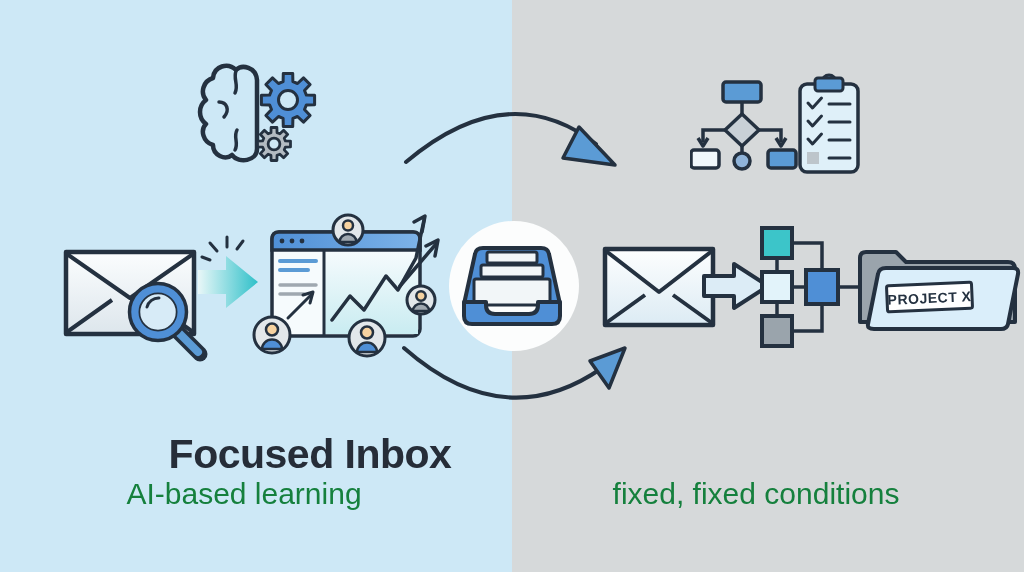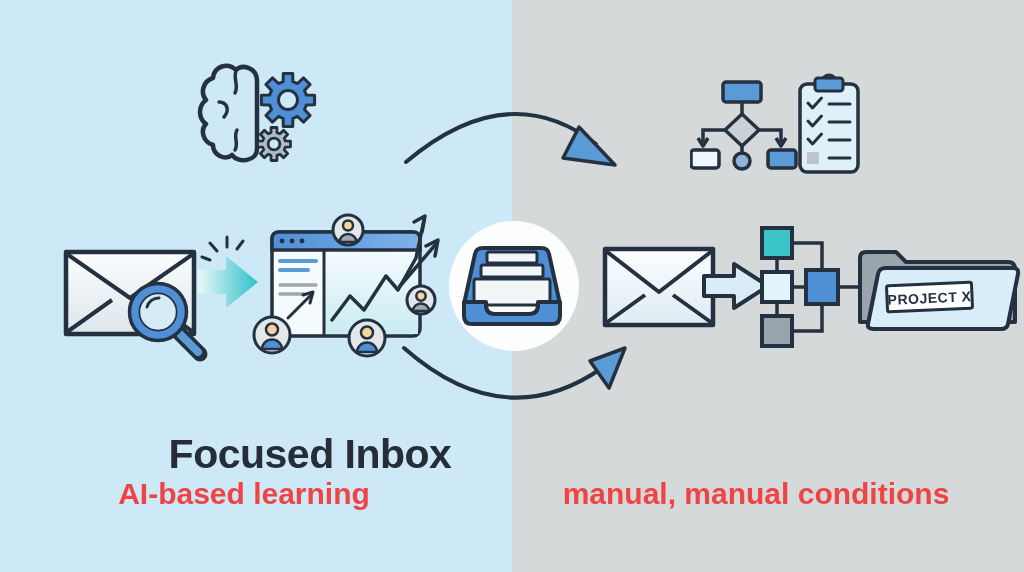--- a/index.html
+++ b/index.html
@@ -15,21 +15,21 @@
     position:absolute;left:449px;top:221px;width:130px;height:130px;
     border-radius:50%;background:#fcfdfd;
   }
   .panel-title{
     position:absolute;width:620px;text-align:center;
     font-size:41px;font-weight:700;color:#262d38;letter-spacing:-0.5px;
     line-height:41px;
   }
   .panel-subtitle{
     position:absolute;width:488px;text-align:center;
-    font-size:30px;font-weight:700;color:#ef4444;
+    font-size:30px;font-weight:400;color:#15803d;
     line-height:32px;
   }
   .t-left{left:0;}
   .t-right{left:512px;}
   .title-row{top:434px;}
   .sub-row{top:478px;}
   svg{display:block;}
 </style>
 </head>
 <body>
@@ -234,15 +234,15 @@
     <path d="M10,80 L10,16 Q10,10 16,10 L46,10 L56,20 L158,20 Q165,20 165,27 L165,80 Z" fill="#9aa4ac" stroke="#243140" stroke-width="4" stroke-linejoin="round"></path>
     <path d="M18,82 L28,32 Q29,26 36,26 L163,26 Q169,26 168,32 L158,82 Q157,87 151,87 L24,87 Q17,87 18,82 Z" fill="#daeefa" stroke="#243140" stroke-width="4" stroke-linejoin="round"></path>
     <g transform="rotate(-2.5 80,55)">
       <rect x="37" y="42" width="85" height="26" rx="2" fill="#ffffff" stroke="#243140" stroke-width="3"></rect>
       <text x="79.5" y="61" text-anchor="middle" font-family="Liberation Sans, sans-serif" font-size="14" font-weight="bold" letter-spacing="0.5" fill="#243140">PROJECT X</text>
     </g>
   </svg>
 
   <div class="panel-title t-left title-row">Focused Inbox</div>
   <div class="panel-subtitle t-left sub-row">AI-based learning</div>
-  <div class="panel-subtitle t-right sub-row">manual, manual conditions</div>
+  <div class="panel-subtitle t-right sub-row">fixed, fixed conditions</div>
 
 </div>
 
 </body></html>

